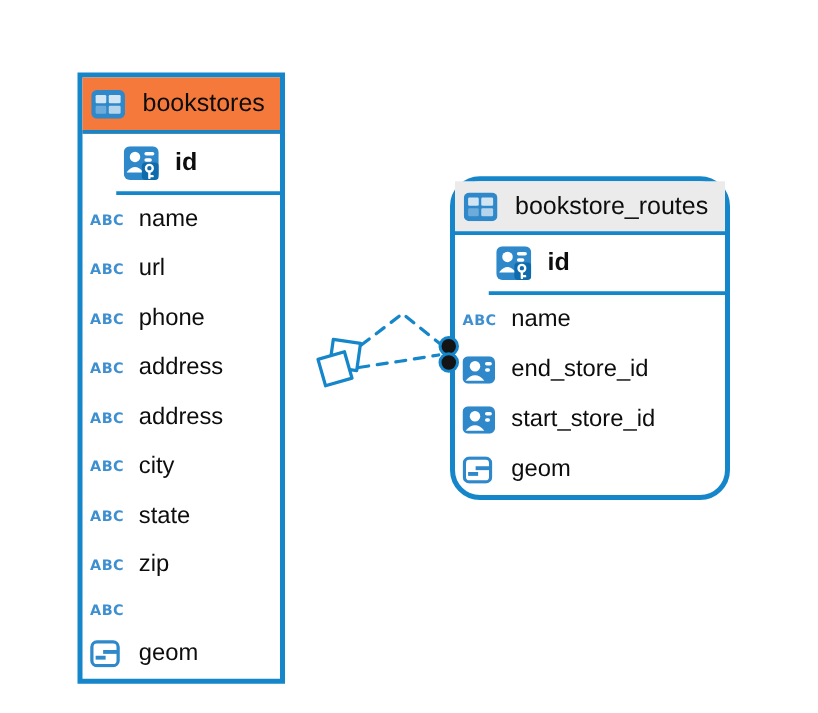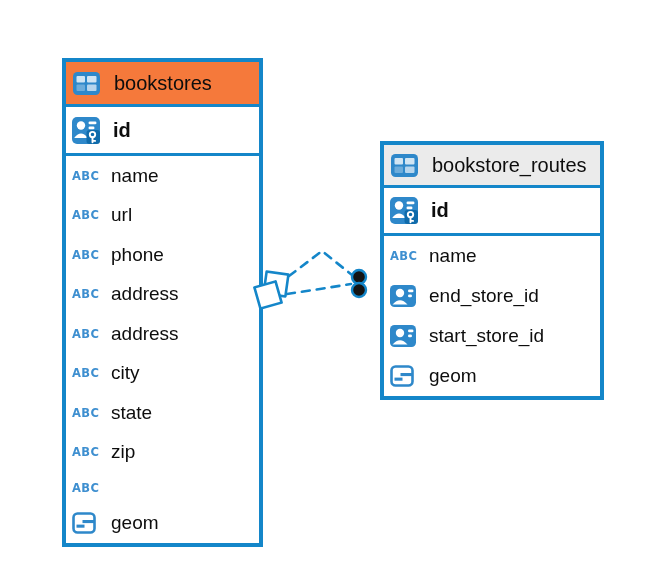--- a/index.html
+++ b/index.html
@@ -6,32 +6,32 @@
   * { box-sizing:border-box; }
   .canvas {
     position:relative; width:654px; height:570px; background:#ffffff;
     font-family:"Liberation Sans","DejaVu Sans",sans-serif; color:#0d0d0d;
     overflow:hidden;
   }
   .table {
     position:absolute; background:#ffffff; border:4px solid #1486c9;
     display:flex; flex-direction:column;
   }
-  .table-bookstores { left:62px; top:58px; width:201px; height:489px; }
-  .table-routes    { left:380px; top:141px; width:224px; height:259px; }
+  .table-bookstores { left:62px; top:58px; width:166px; height:489px; }
+  .table-routes    { left:360px; top:141px; width:224px; height:259px;border-radius:24px; }
   .thead {
     flex:0 0 auto; display:flex; align-items:center; gap:9px;
     padding-left:7px; border-bottom:3px solid #1486c9;
   }
   .thead-bookstores { height:45px; background:#f5793b; }
   .thead-routes     { height:43px; background:#ebebeb; }
   .tname { font-size:20px; color:#0d0d0d; white-space:nowrap; }
   .pkrow {
     flex:0 0 auto; display:flex; align-items:center; gap:9px;
-    padding-left:6px; border-bottom:3px solid #1486c9;
+    padding-left:6px; border-bottom:3px solid #1486c9;margin-left:27px;
   }
   .pkrow-bookstores { height:49px; }
   .pkrow-routes     { height:48px; }
   .pkname { font-size:20px; font-weight:700; }
   .cols { flex:1 1 auto; display:flex; flex-direction:column; padding:0 0; }
   .row { flex:1 1 auto; display:flex; align-items:center; gap:7px; padding-left:6px; }
   .cname { font-size:19px; white-space:nowrap; }
   .ic { width:32px; min-width:32px; display:flex; align-items:center; justify-content:flex-start; }
   .abc {
     font-family:"DejaVu Sans","Liberation Sans",sans-serif;

